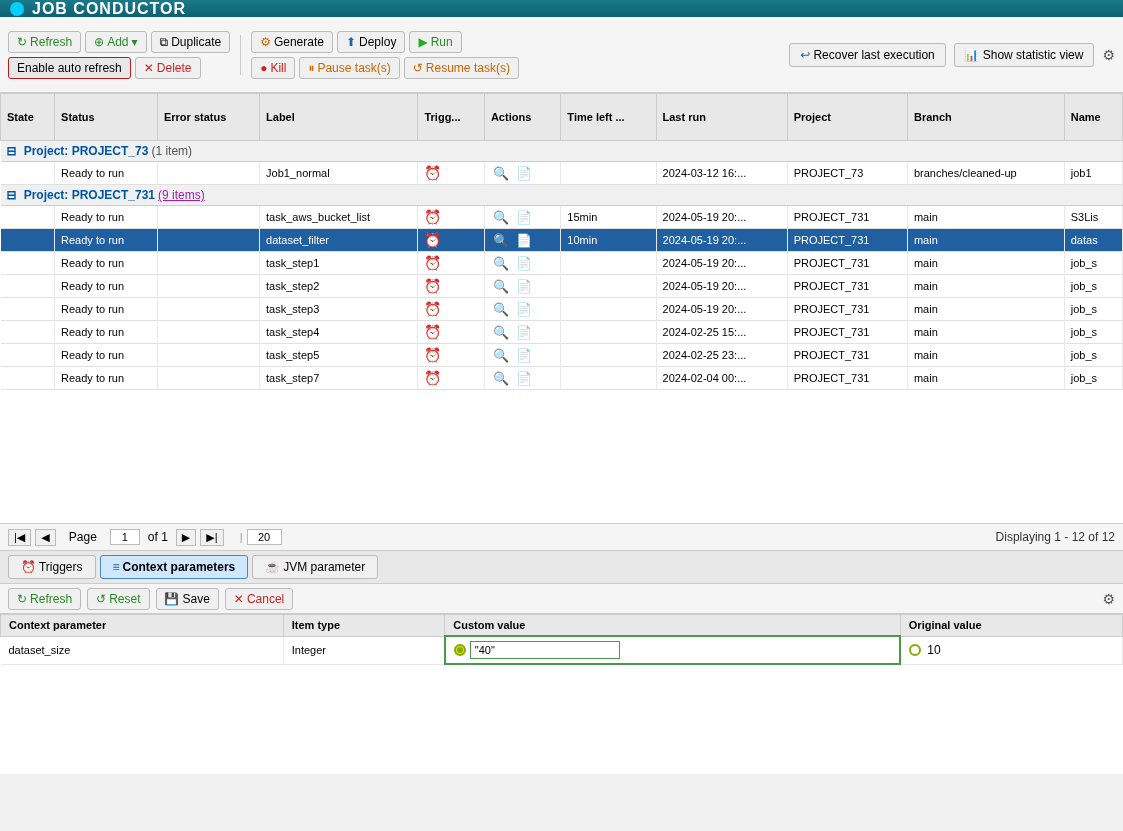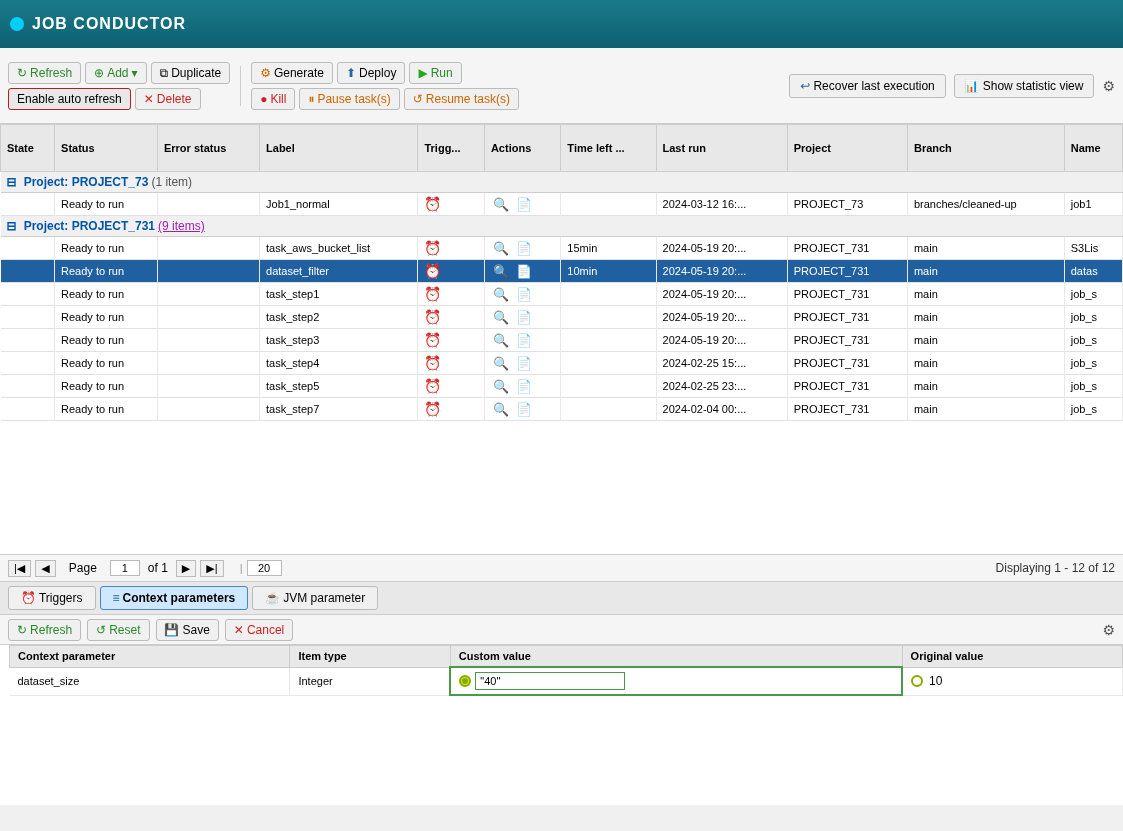--- a/index.html
+++ b/index.html
@@ -6,21 +6,21 @@
     body { background: #f0f0f0; width: 1123px; height: 831px; overflow: hidden; }
 
     
     .app-header {
       background: linear-gradient(180deg, #1a7a8a 0%, #0d6070 100%);
       color: white;
       padding: 4px 10px;
       display: flex;
       align-items: center;
       gap: 8px;
-      height: 48px;
+      height: 17px;
     }
     .app-header .logo-dot {
       width: 14px; height: 14px; background: #00cfff; border-radius: 50%;
     }
     .app-title { font-size: 16px; font-weight: bold; letter-spacing: 1px; color: white; }
 
     
     .toolbar {
       background: #f5f5f5;
       border-bottom: 1px solid #ccc;
@@ -207,21 +207,20 @@
       border-bottom: 1px solid #ccc;
       padding: 4px 8px;
       display: flex;
       align-items: center;
       gap: 6px;
       height: 30px;
     }
     .bottom-table-container {
       overflow-y: auto;
       height: 160px;
-      padding-left: 9px;
     }
     table.bottom-table {
       width: 100%;
       border-collapse: collapse;
     }
     table.bottom-table thead th {
       background: #e8e8e8;
       border: 1px solid #ccc;
       padding: 4px 8px;
       text-align: left;

